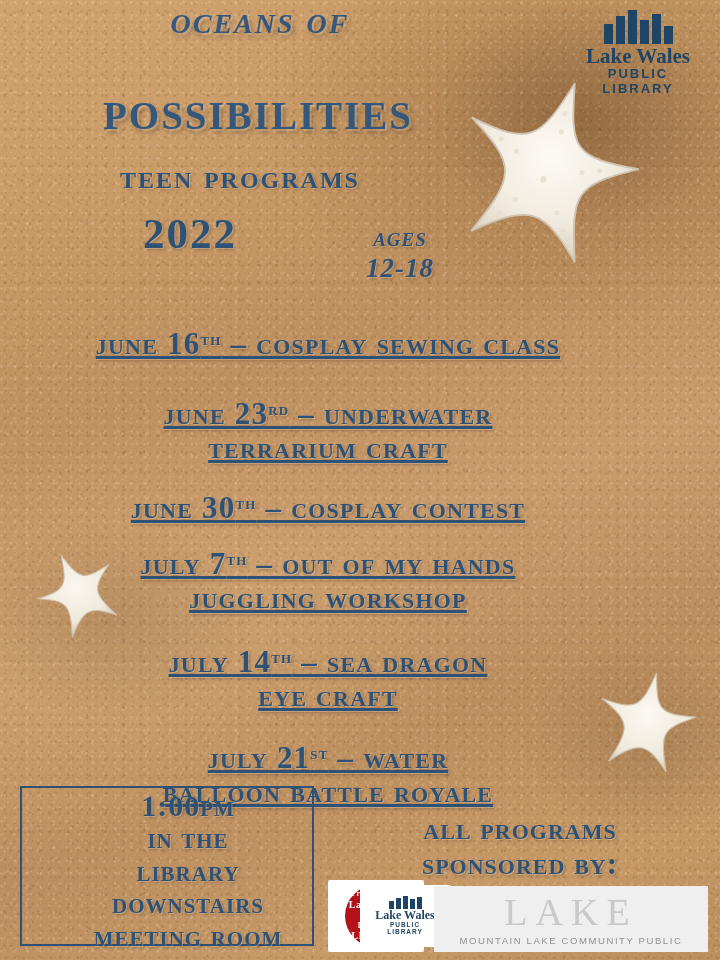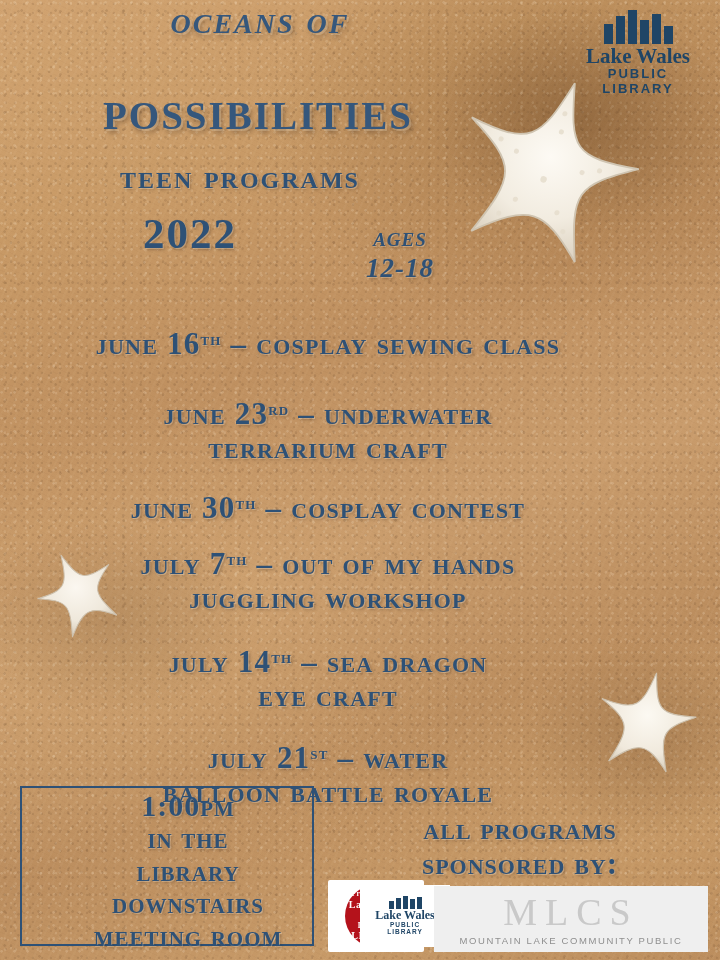--- a/index.html
+++ b/index.html
@@ -102,20 +102,21 @@
     letter-spacing: 1px;
     line-height: 1.15;
     white-space: pre-line;
   }
   .ev {
     width: 656px; left: 0;
     font-size: 31px;
     letter-spacing: 1.2px;
     line-height: 1.12;
     white-space: pre-line;
+    text-decoration: underline;
   }
   .sup { font-size: 0.62em; vertical-align: 0.45em; }
 
   .boxed {
     position: absolute;
     left: 20px; top: 786px;
     width: 294px; height: 160px;
     border: 2px solid #2e5176;
     box-sizing: border-box;
   }
@@ -351,17 +352,17 @@
         <i style="height:13px"></i>
         <i style="height:10px"></i>
         <i style="height:12px"></i>
     </div>
     <div class="n">Lake Wales</div>
     <div class="s">PUBLIC</div>
     <div class="s">LIBRARY</div>
   </div>
 
   <div class="mlcs-logo">
-    <div class="mark">MLCS</div>
+    <div class="mark">LAKE</div>
     <div class="cap">MOUNTAIN LAKE COMMUNITY PUBLIC</div>
   </div>
 
 </div>
 
 </body></html>

